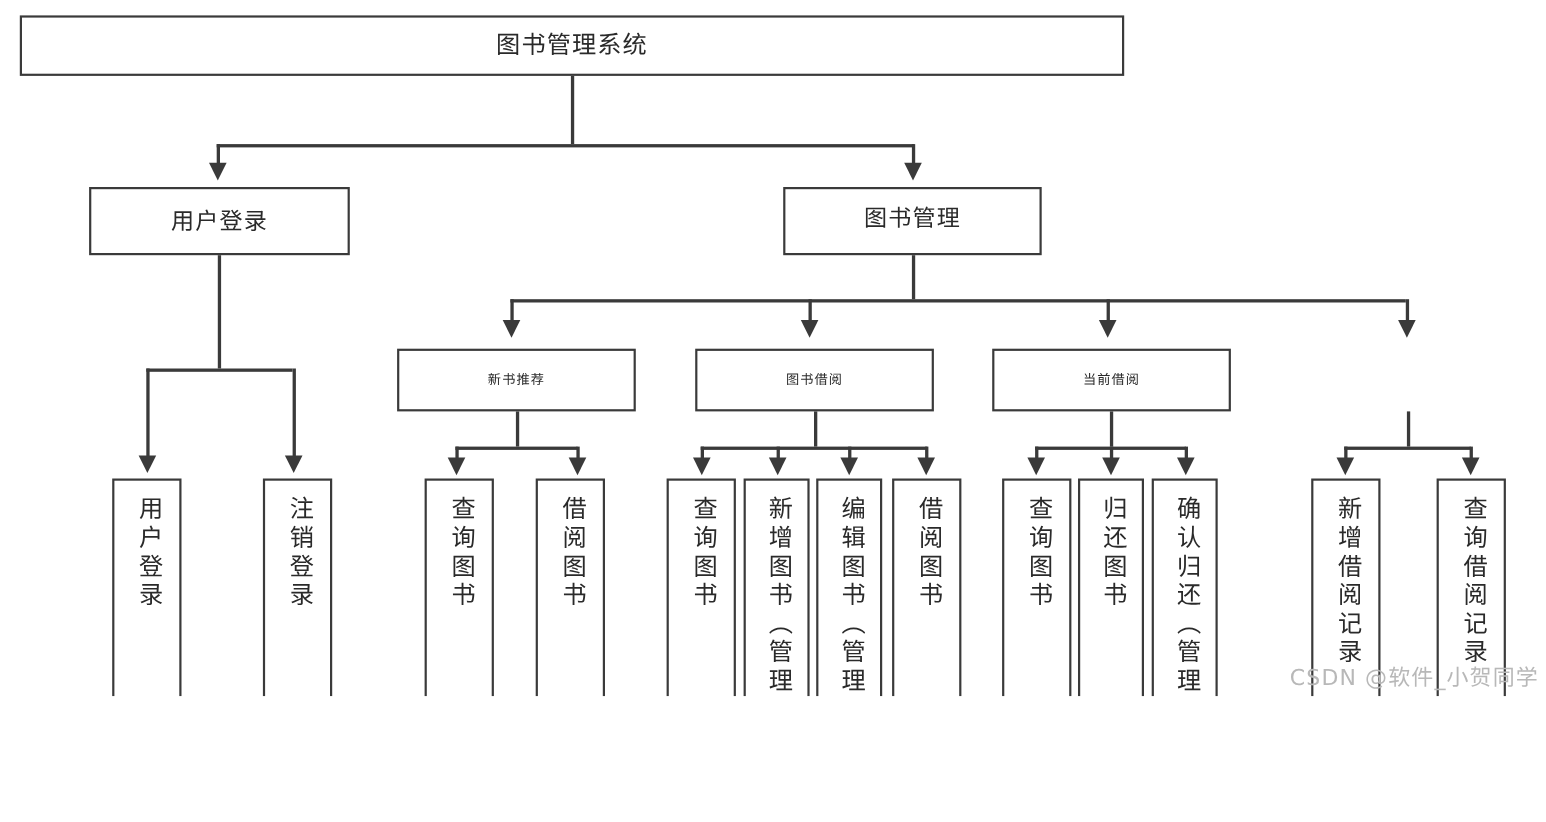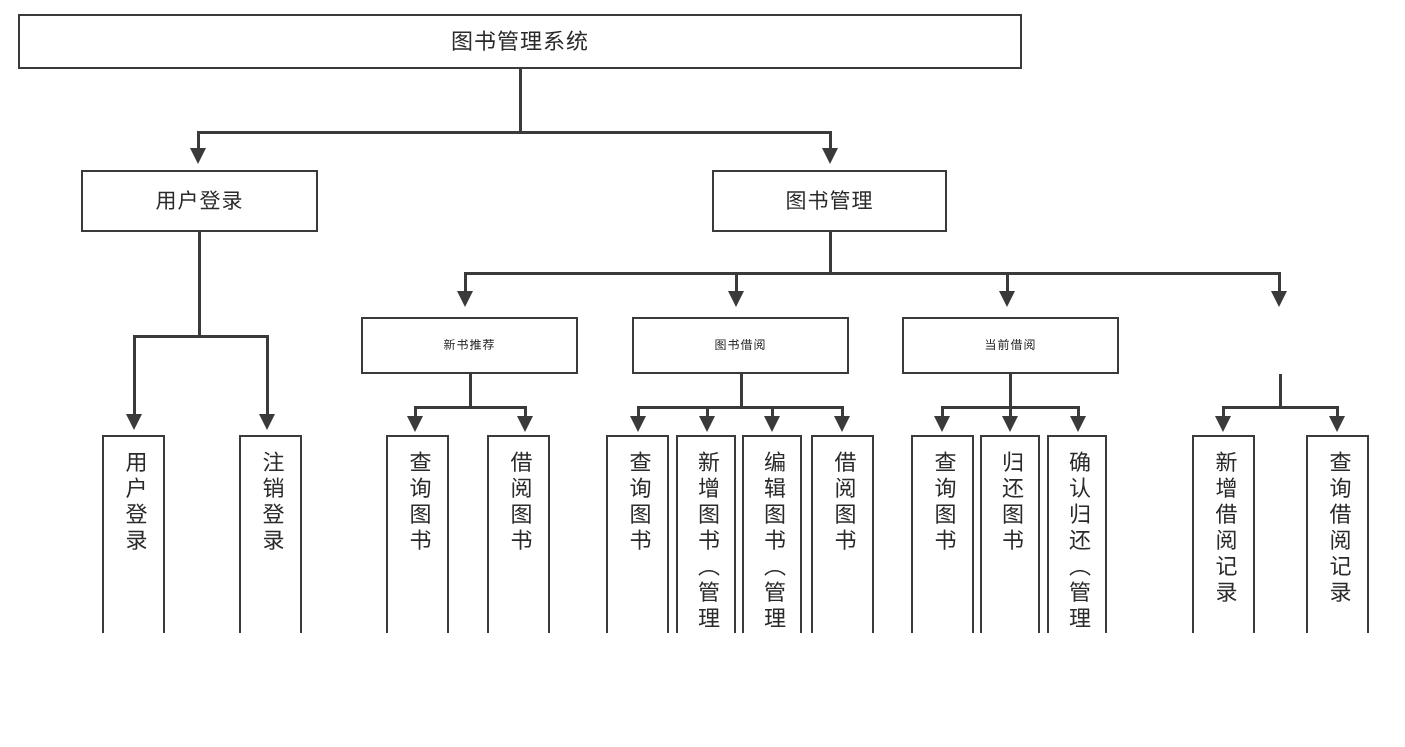--- a/index.html
+++ b/index.html
@@ -99,21 +99,21 @@
   <div class="ln v" style="left:197px;top:131px;height:20px;"></div>
   <div class="arrow" style="left:190px;top:148px;"></div>
 
   <div class="ln v" style="left:829px;top:131px;height:20px;"></div>
   <div class="arrow" style="left:822px;top:148px;"></div>
 
   <div class="node mid" style="left:81px;top:170px;width:237px;height:62px;">
     <span class="label">用户登录</span>
   </div>
 
-  <div class="node mid" style="left:712px;top:170px;width:235px;height:62px;">
+  <div class="node mid" style="left:712px;top:170px;width:235px;height:62px;font-family:Liberation Mono, monospace;">
     <span class="label">图书管理</span>
   </div>
 
   <div class="ln v" style="left:198px;top:232px;height:103px;"></div>
   <div class="ln h" style="left:133px;top:335px;width:133px;"></div>
   <div class="ln v" style="left:133px;top:335px;height:82px;"></div>
   <div class="arrow" style="left:126px;top:414px;"></div>
   <div class="ln v" style="left:266px;top:335px;height:82px;"></div>
   <div class="arrow" style="left:259px;top:414px;"></div>
 
@@ -209,14 +209,15 @@
     <span class="label">确认归还（管理员）</span>
   </div>
 
   <div class="node leaf" style="left:1192px;top:435px;width:63px;height:298px;">
     <span class="label">新增借阅记录</span>
   </div>
   <div class="node leaf" style="left:1306px;top:435px;width:63px;height:298px;">
     <span class="label">查询借阅记录</span>
   </div>
 
+  <div id="watermark">CSDN @软件_小贺同学</div>
 
 </div>
 
 </body></html>

